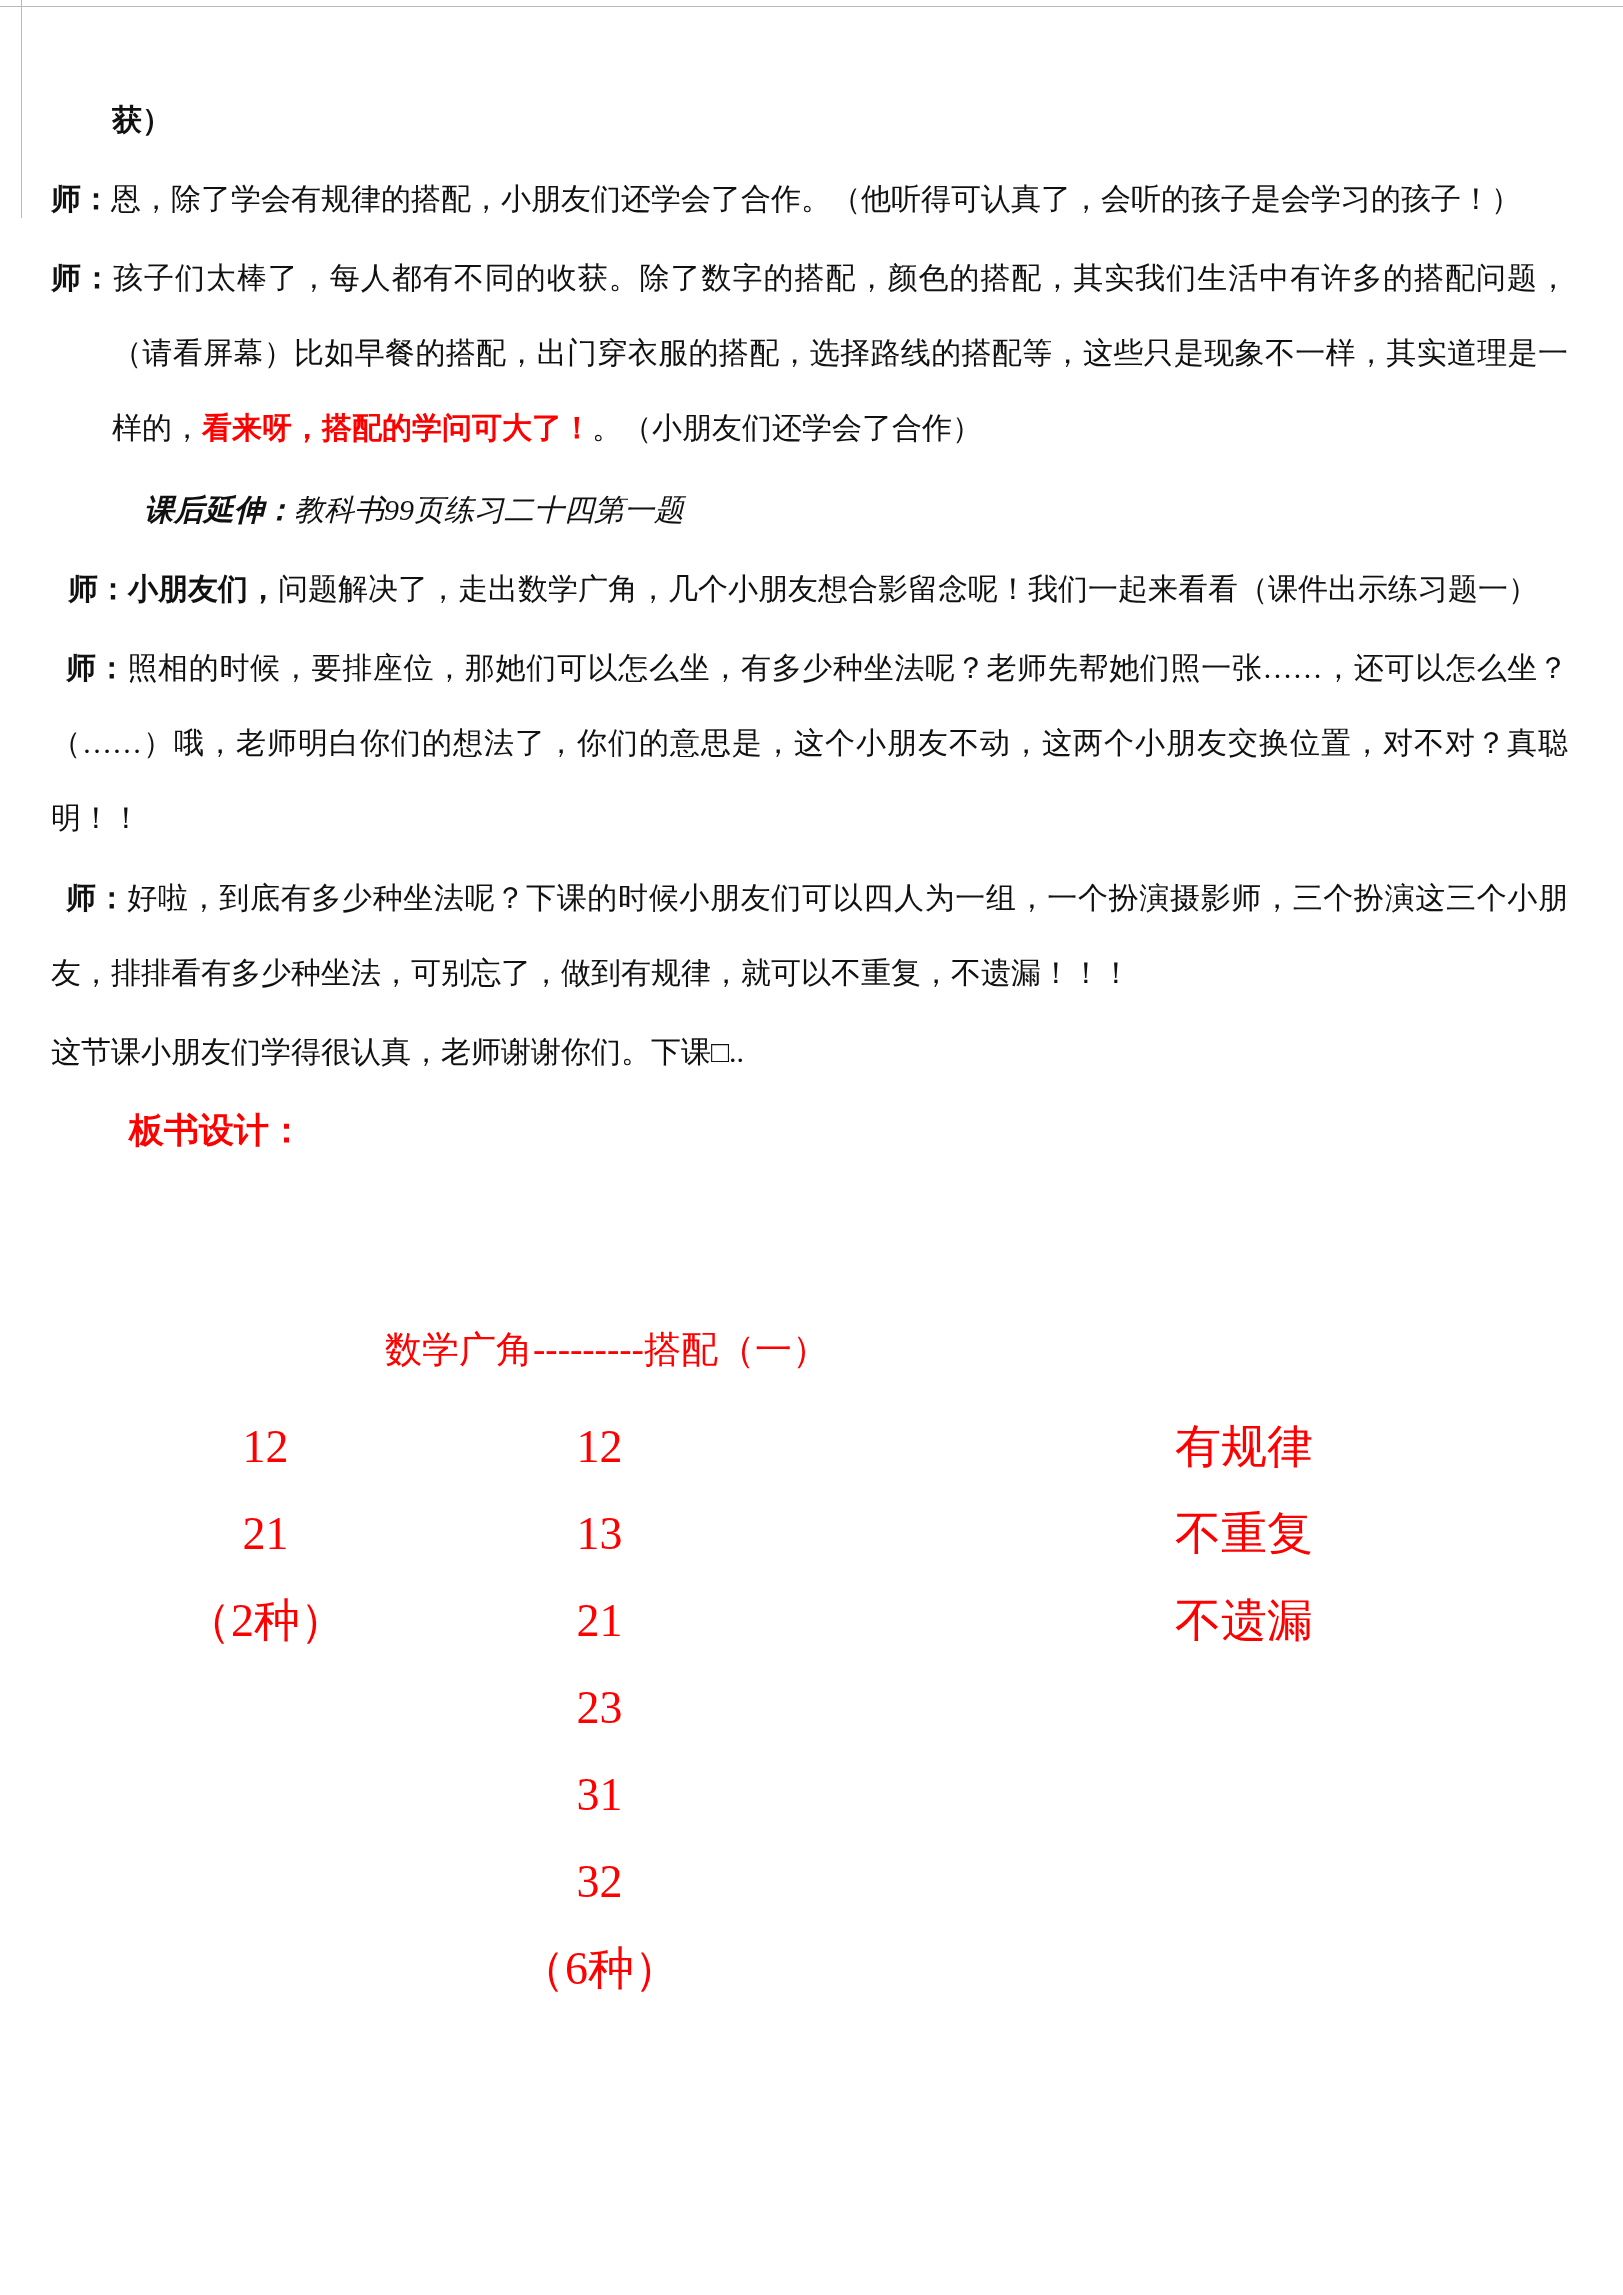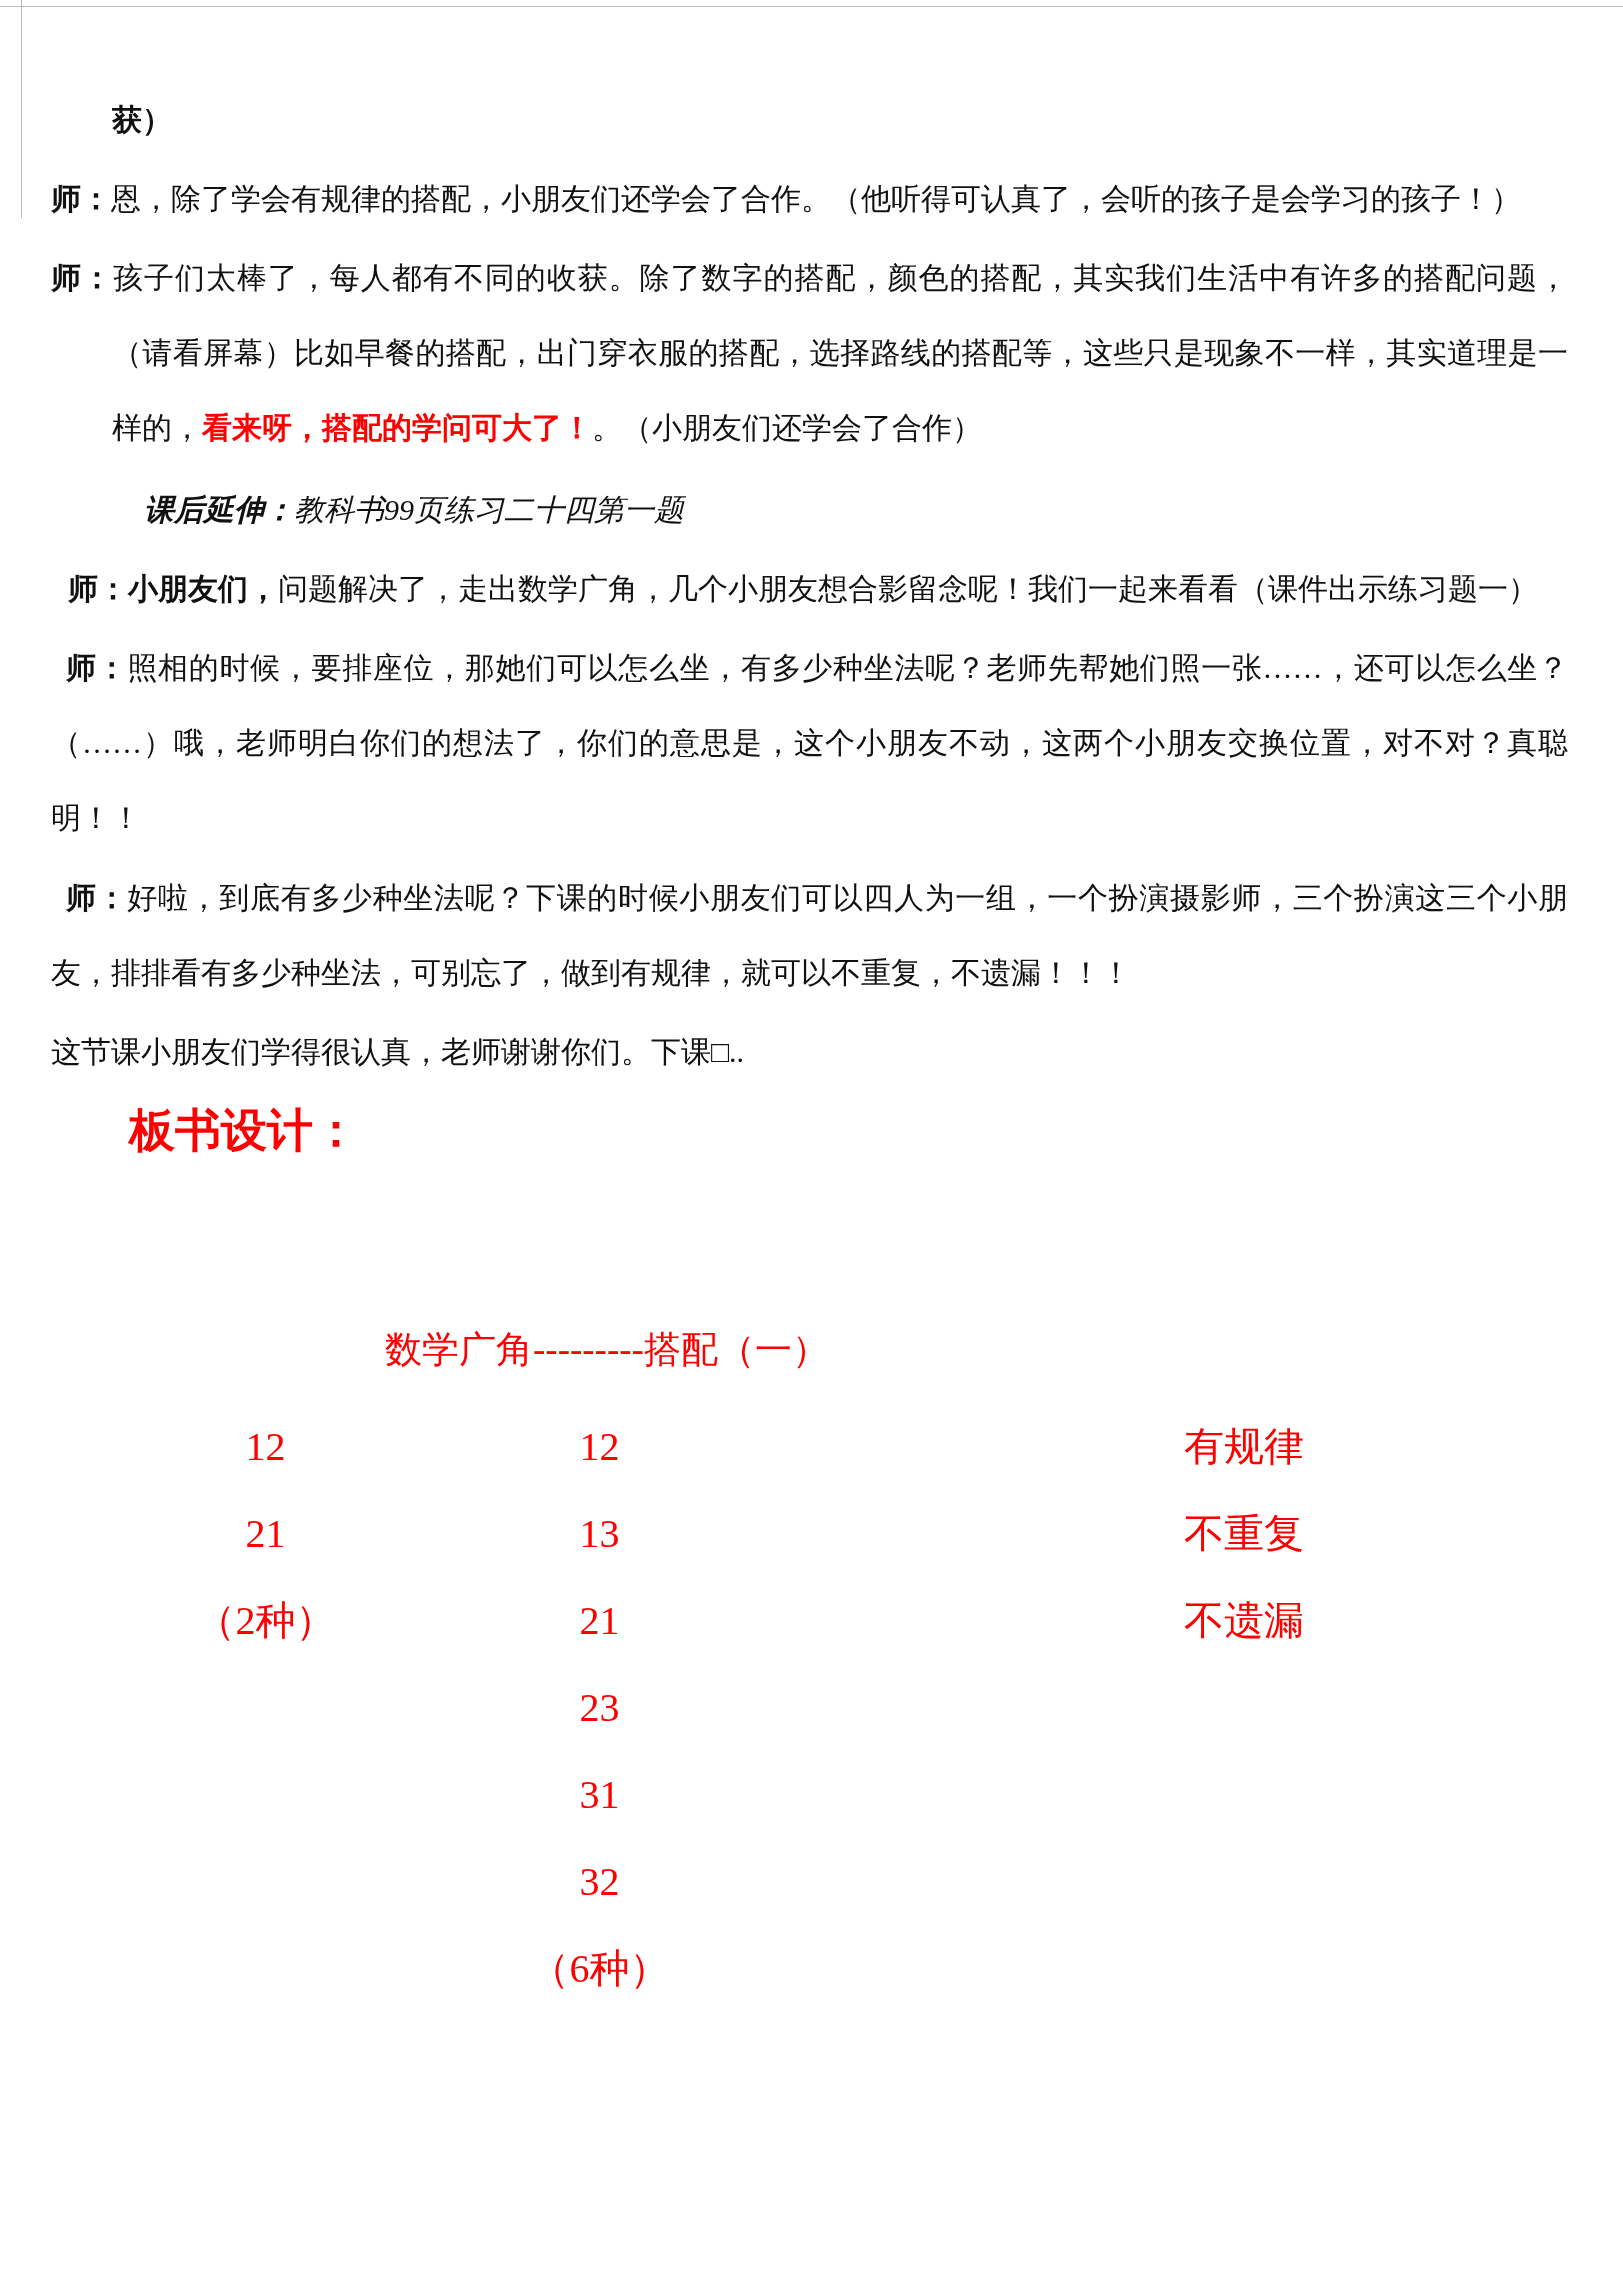--- a/index.html
+++ b/index.html
@@ -27,38 +27,38 @@
   .para{margin:0 0 4.1px 0;}
   .b{font-weight:bold;}
   .r{color:#fe0000;font-family:Liberation Mono, monospace;}
   
   .p-cont-bold{margin-left:61px;}                       
   .p-hang{padding-left:61px;text-indent:-61px;}         
   .p-hang-mid{padding-left:61px;text-indent:-44px;}     
   .p-ext{margin-left:93px;font-style:italic;}                            
   .p-flat{text-indent:15px;}                            
   .p-close{font-family:Liberation Serif, serif;}                          
-  .p-board-head{margin-left:78px;font-size:46px;font-weight:bold;color:#fe0000;}
+  .p-board-head{margin-left:78px;font-size:35px;font-weight:bold;color:#fe0000;}
   .board{
     position:absolute;left:51px;right:55px;top:1316px;
     color:#fe0000;
     font-family:"Liberation Serif","DejaVu Serif",serif;
   }
   .board-title{
     margin-left:334px;
     font-size:37px;line-height:68px;
     color:#fe0000;
   }
   .board-grid{
     display:flex;flex-direction:row;align-items:flex-start;
     margin-top:19px;
   }
   .board-col{
     display:flex;flex-direction:column;
-    font-size:40px;
+    font-size:46px;
   }
   .board-col .board-item{
     height:87px;line-height:87px;text-align:center;
   }
   .col-1{width:225px;margin-left:102px;}
   .col-2{width:225px;margin-left:109px;}
   .col-3{width:286px;margin-left:389px;text-align:center;}
 </style>
 </head>
 <body>

